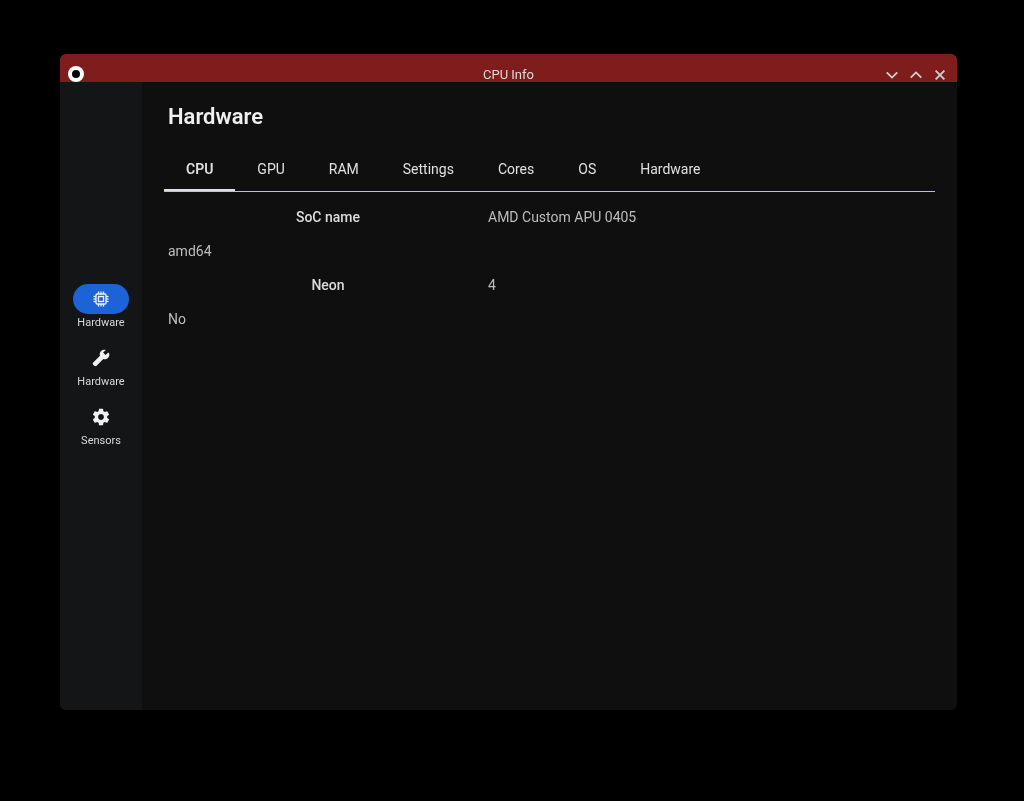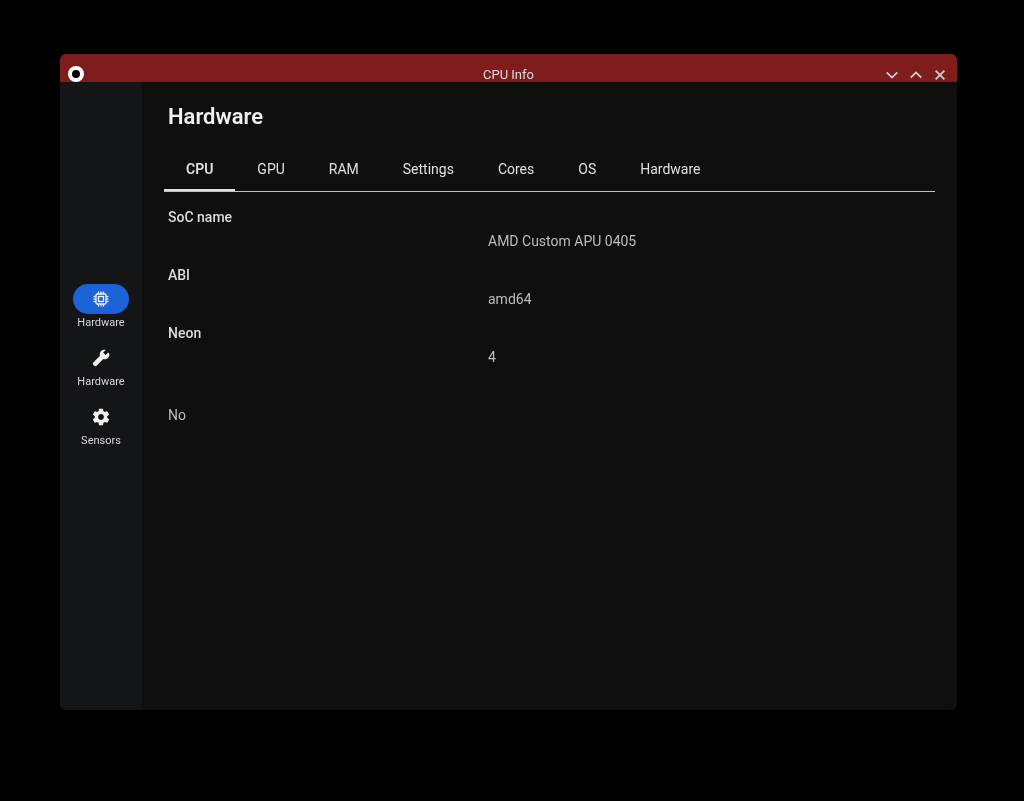--- a/index.html
+++ b/index.html
@@ -83,23 +83,24 @@
     color: #e0e0e0;
     cursor: pointer;
     border-bottom: 2px solid transparent;
   }
   .tab.active { border-bottom: 2px solid #e0e0e0; font-weight:600;}
   .rows { margin-top: 8px; }
   .row {
     display: flex;
     padding: 9px 4px;
     font-size: 14px;
+    text-align: center;
   }
   .row .label { width: 320px; color: #dcdcdc; font-weight: 500;}
-  .row .value { color: #bdbdbd; margin-top: 24px; }
+  .row .value { color: #bdbdbd; }
 </style>
 </head>
 <body>
 
 <div class="window">
   <div class="titlebar">
     <div class="app-icon"></div>
     <div class="title">CPU Info</div>
     <div class="win-controls">
       <span>
@@ -174,21 +175,20 @@
         <div class="tab"><span>OS</span></div>
         <div class="tab"><span>Hardware</span></div>
       </div>
 
       <div class="rows">
         <div class="row">
           <div class="label">SoC name</div>
           <div class="value">AMD Custom APU 0405</div>
         </div>
         <div class="row">
-          <div class="label">ABI</div>
           <div class="value">amd64</div>
         </div>
         <div class="row">
           <div class="label">Neon</div>
           <div class="value">4</div>
         </div>
         <div class="row">
           <div class="value">No</div>
         </div>
       </div>

